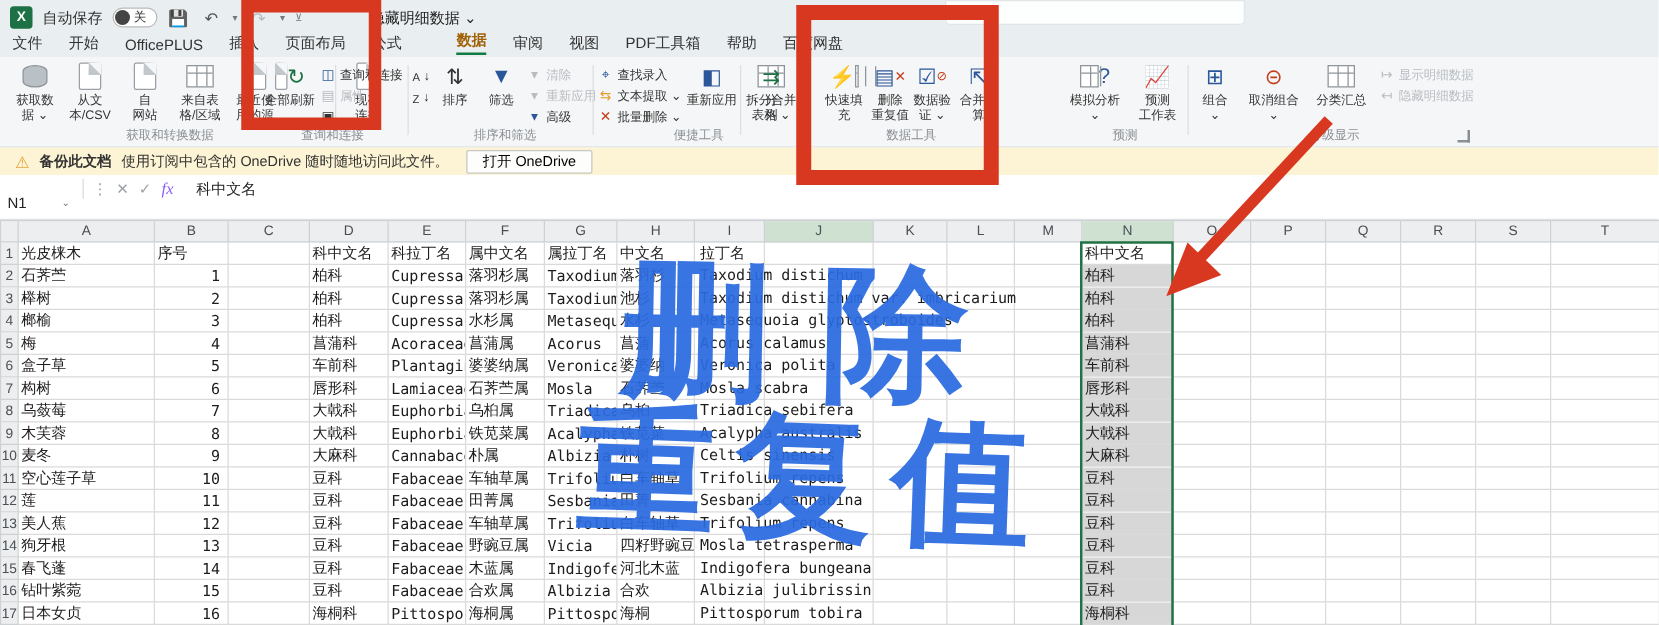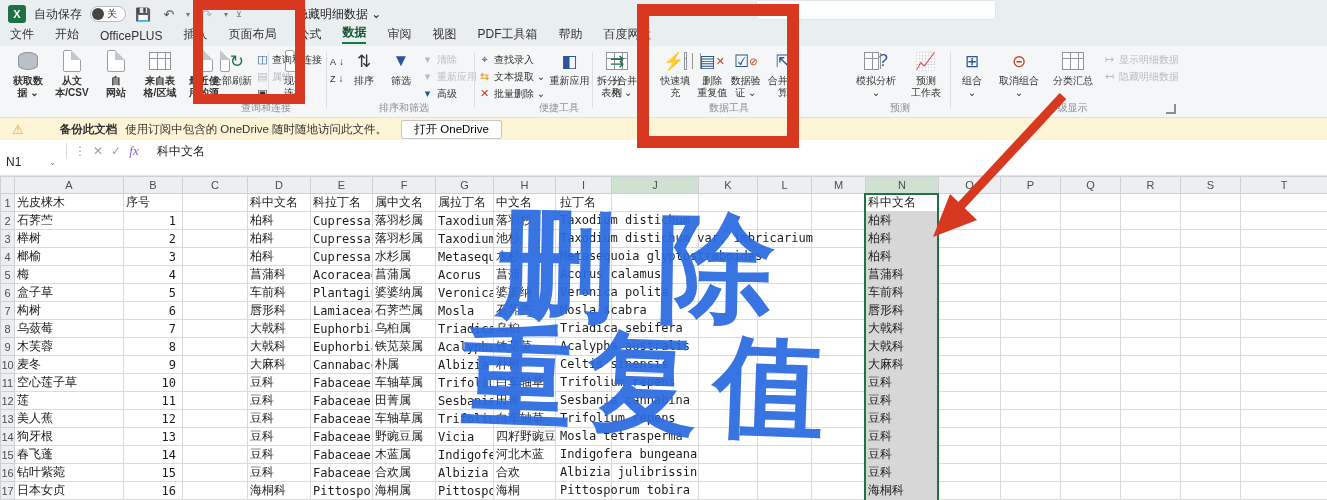--- a/index.html
+++ b/index.html
@@ -16,28 +16,28 @@
   .tb-ico { font-size:13px; color:#555; width:18px; text-align:center; }
   .tb-ico.save { color:#7719aa; }
   .tb-ico.dis { color:#b5babf; }
   .caret { font-size:8px; color:#777; }
   .doctitle { font-size:12px; color:#222; margin-left:46px; white-space:nowrap; }
   .searchbox { position:absolute; left:756px; top:0px; width:240px; height:20px; background:#fdfefe; border:1px solid #e2e6e8; border-radius:0 0 4px 4px; }
 
   
   .menubar { position:absolute; left:0; top:28px; width:1327px; height:18px; background:#e9eef1; display:flex; align-items:flex-end; gap:21px; padding:0 0 2px 10px; font-size:12px; }
   .menu-item { color:#333; white-space:nowrap; padding-bottom:1px; }
-  .menu-item.active { font-weight:bold; color:#14532d; border-bottom:2px solid #107c41; }
+  .menu-item.active { font-weight:bold; color:#a16207; border-bottom:2px solid #107c41;margin-left:23px; }
 
   
   .ribbon { position:absolute; left:0; top:46px; width:1327px; height:72px; background:#f4f6f7; border-bottom:1px solid #dfe3e5; }
   .rgroup { position:absolute; top:0; height:70px; }
   .rgroup .glabel { position:absolute; bottom:1px; width:100%; text-align:center; font-size:10px; color:#8a8f94; white-space:nowrap; }
   .rdiv { position:absolute; top:6px; width:1px; height:56px; background:#dcdfe2; }
-  .bigbtns { display:flex; gap:0;font-weight:bold; }
+  .bigbtns { display:flex; gap:0; }
   .bigbtn { width:44px; display:flex; flex-direction:column; align-items:center; padding-top:3px; }
   .bigbtn .bico { width:24px; height:24px; display:flex; align-items:center; justify-content:center; font-size:17px; }
   .bigbtn .blab { font-size:10px; color:#333; text-align:center; line-height:1.2; margin-top:2px; white-space:pre-line; }
   .smallcol { display:flex; flex-direction:column; gap:2px; padding-top:6px; }
   .smallitem { display:flex; align-items:center; gap:3px; font-size:10px; color:#333; white-space:nowrap; height:15px; }
   .smallitem .sico { font-size:11px; width:13px; text-align:center; }
   .dis2 { color:#b9bdc2 !important; }
   .icon-file { width:18px; height:22px; background:#fff; border:1px solid #9aa0a6; border-radius:2px; position:relative; }
   .icon-file:after { content:""; position:absolute; right:-1px; top:-1px; border:5px solid; border-color:#f4f6f7 #f4f6f7 #c2c7cc #c2c7cc; }
   .icon-cyl { width:20px; height:18px; background:#b9c0c6; border-radius:50%/28%; border:1px solid #8d949a; }
@@ -46,21 +46,21 @@
   .icon-table:after { content:""; position:absolute; top:0; bottom:0; left:7px; border-left:1px solid #8d949a; width:7px; border-right:1px solid #8d949a; }
   .grn { color:#1e7145; }
   .blu { color:#2b579a; }
   .red { color:#c43e1c; }
   .org { color:#e49b2d; }
   .launcher { position:absolute; right:4px; bottom:2px; width:10px; height:10px; border-right:2px solid #8a8f94; border-bottom:2px solid #8a8f94; }
 
   
   .warnbar { position:absolute; left:0; top:118px; width:1327px; height:22px; background:#fcf4d5; display:flex; align-items:center; gap:8px; padding-left:12px; font-size:11.5px; }
   .warn-ico { color:#e6a23c; font-size:13px; }
-  .warn-title { font-weight:bold; color:#333;margin-left:28px; }
+  .warn-title { font-weight:bold; color:#333; }
   .warn-btn { background:#fdfdfc; border:1px solid #c6c6c2; border-radius:2px; padding:1px 12px; font-size:11.5px; margin-left:6px; }
 
   
   .fbar { position:absolute; left:0; top:140px; width:1327px; height:36px; background:#fff; border-bottom:1px solid #e0e3e5; display:flex; align-items:flex-start; }
   .fbar-inner { display:flex; align-items:center; height:22px; width:100%; }
   .namebox { width:62px; display:flex; justify-content:space-between; align-items:center; padding:0 6px; font-size:12px; color:#222;margin-top:22px; }
   .fsep { width:1px; height:16px; background:#d8dbde; margin:0 4px; }
   .f-ico { width:18px; text-align:center; font-size:12px; color:#9aa0a6; }
   .fx { font-style:italic; font-family:"Liberation Serif", serif; color:#8b5cf6; font-size:13px; }
   .fcontent { margin-left:14px; font-size:12px; color:#222; }
@@ -153,20 +153,21 @@
 格/区域</div>
         </div>
       <div class="bigbtn">
           <div class="bico">
             <div class="icon-file"></div>
           </div>
           <div class="blab">最近使
 用的源</div>
         </div>
     </div>
+    <div class="glabel">获取和转换数据</div>
   </div>
 
   <div class="rdiv" style="left:268px;"></div>
 
   <div class="rgroup" style="left:272px; width:46px;">
     <div class="bigbtn">
         <div class="bico">
           <div class="icon-file"></div>
         </div>
         <div class="blab">现有

